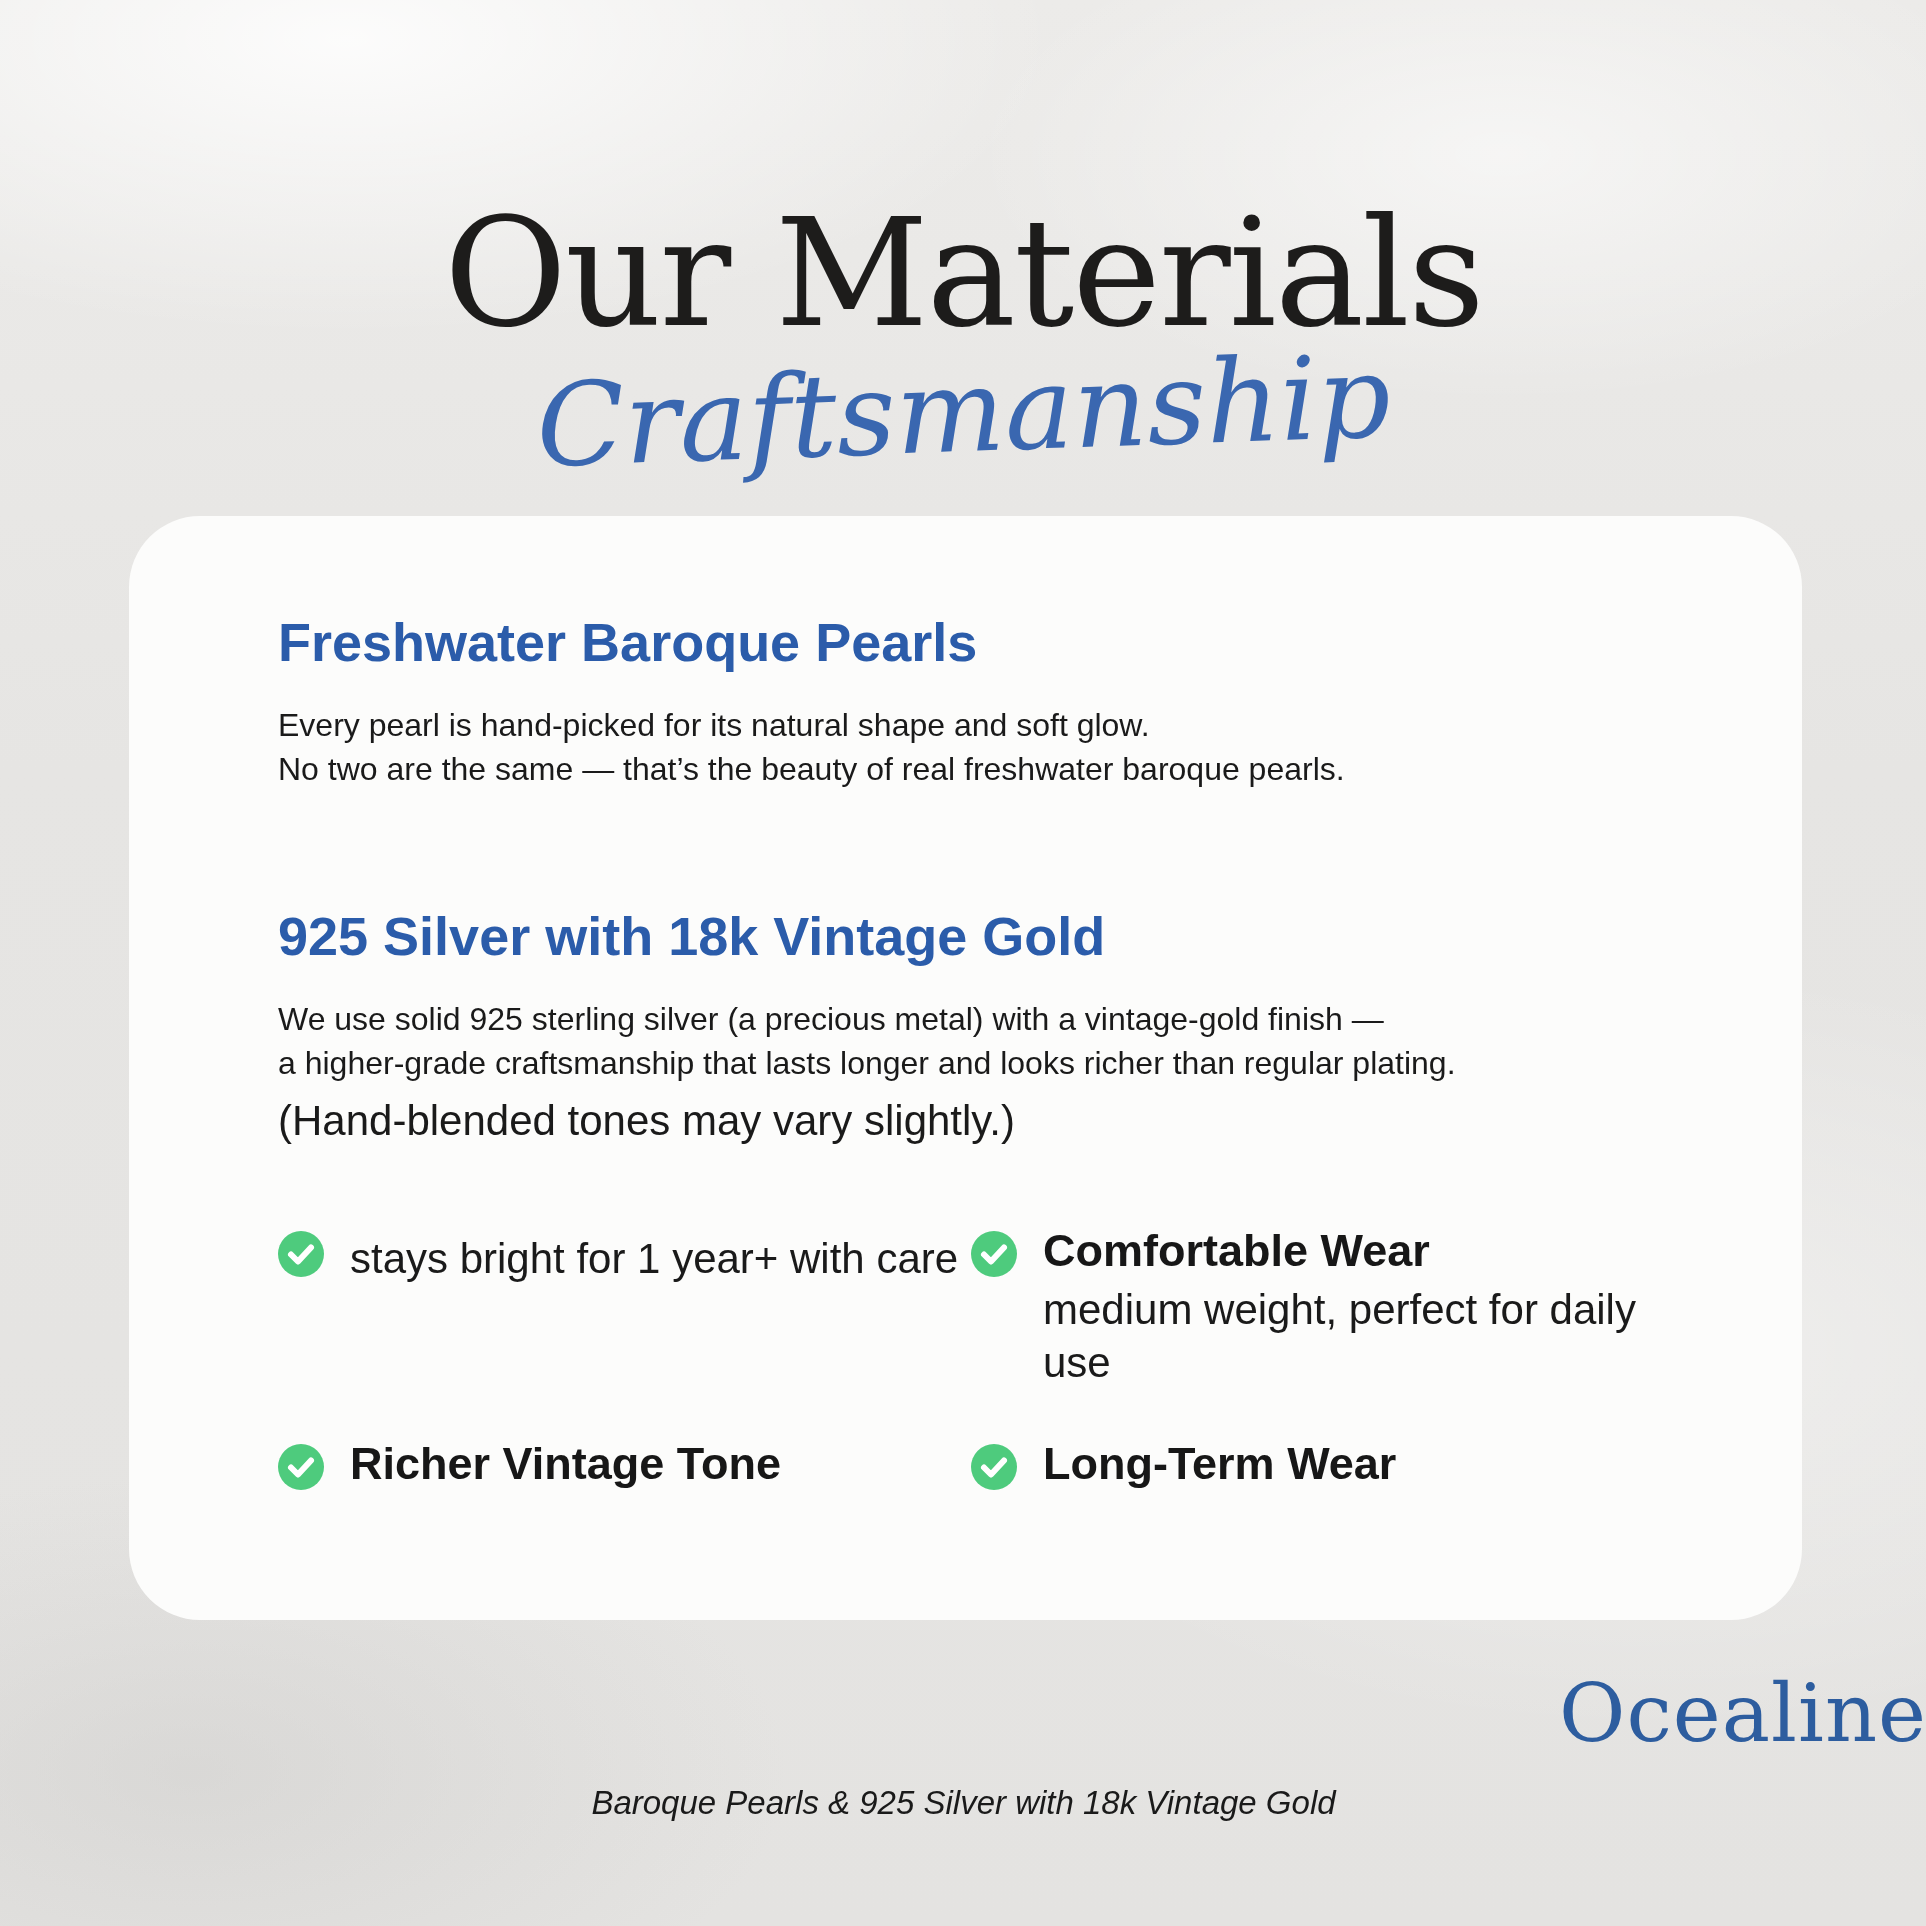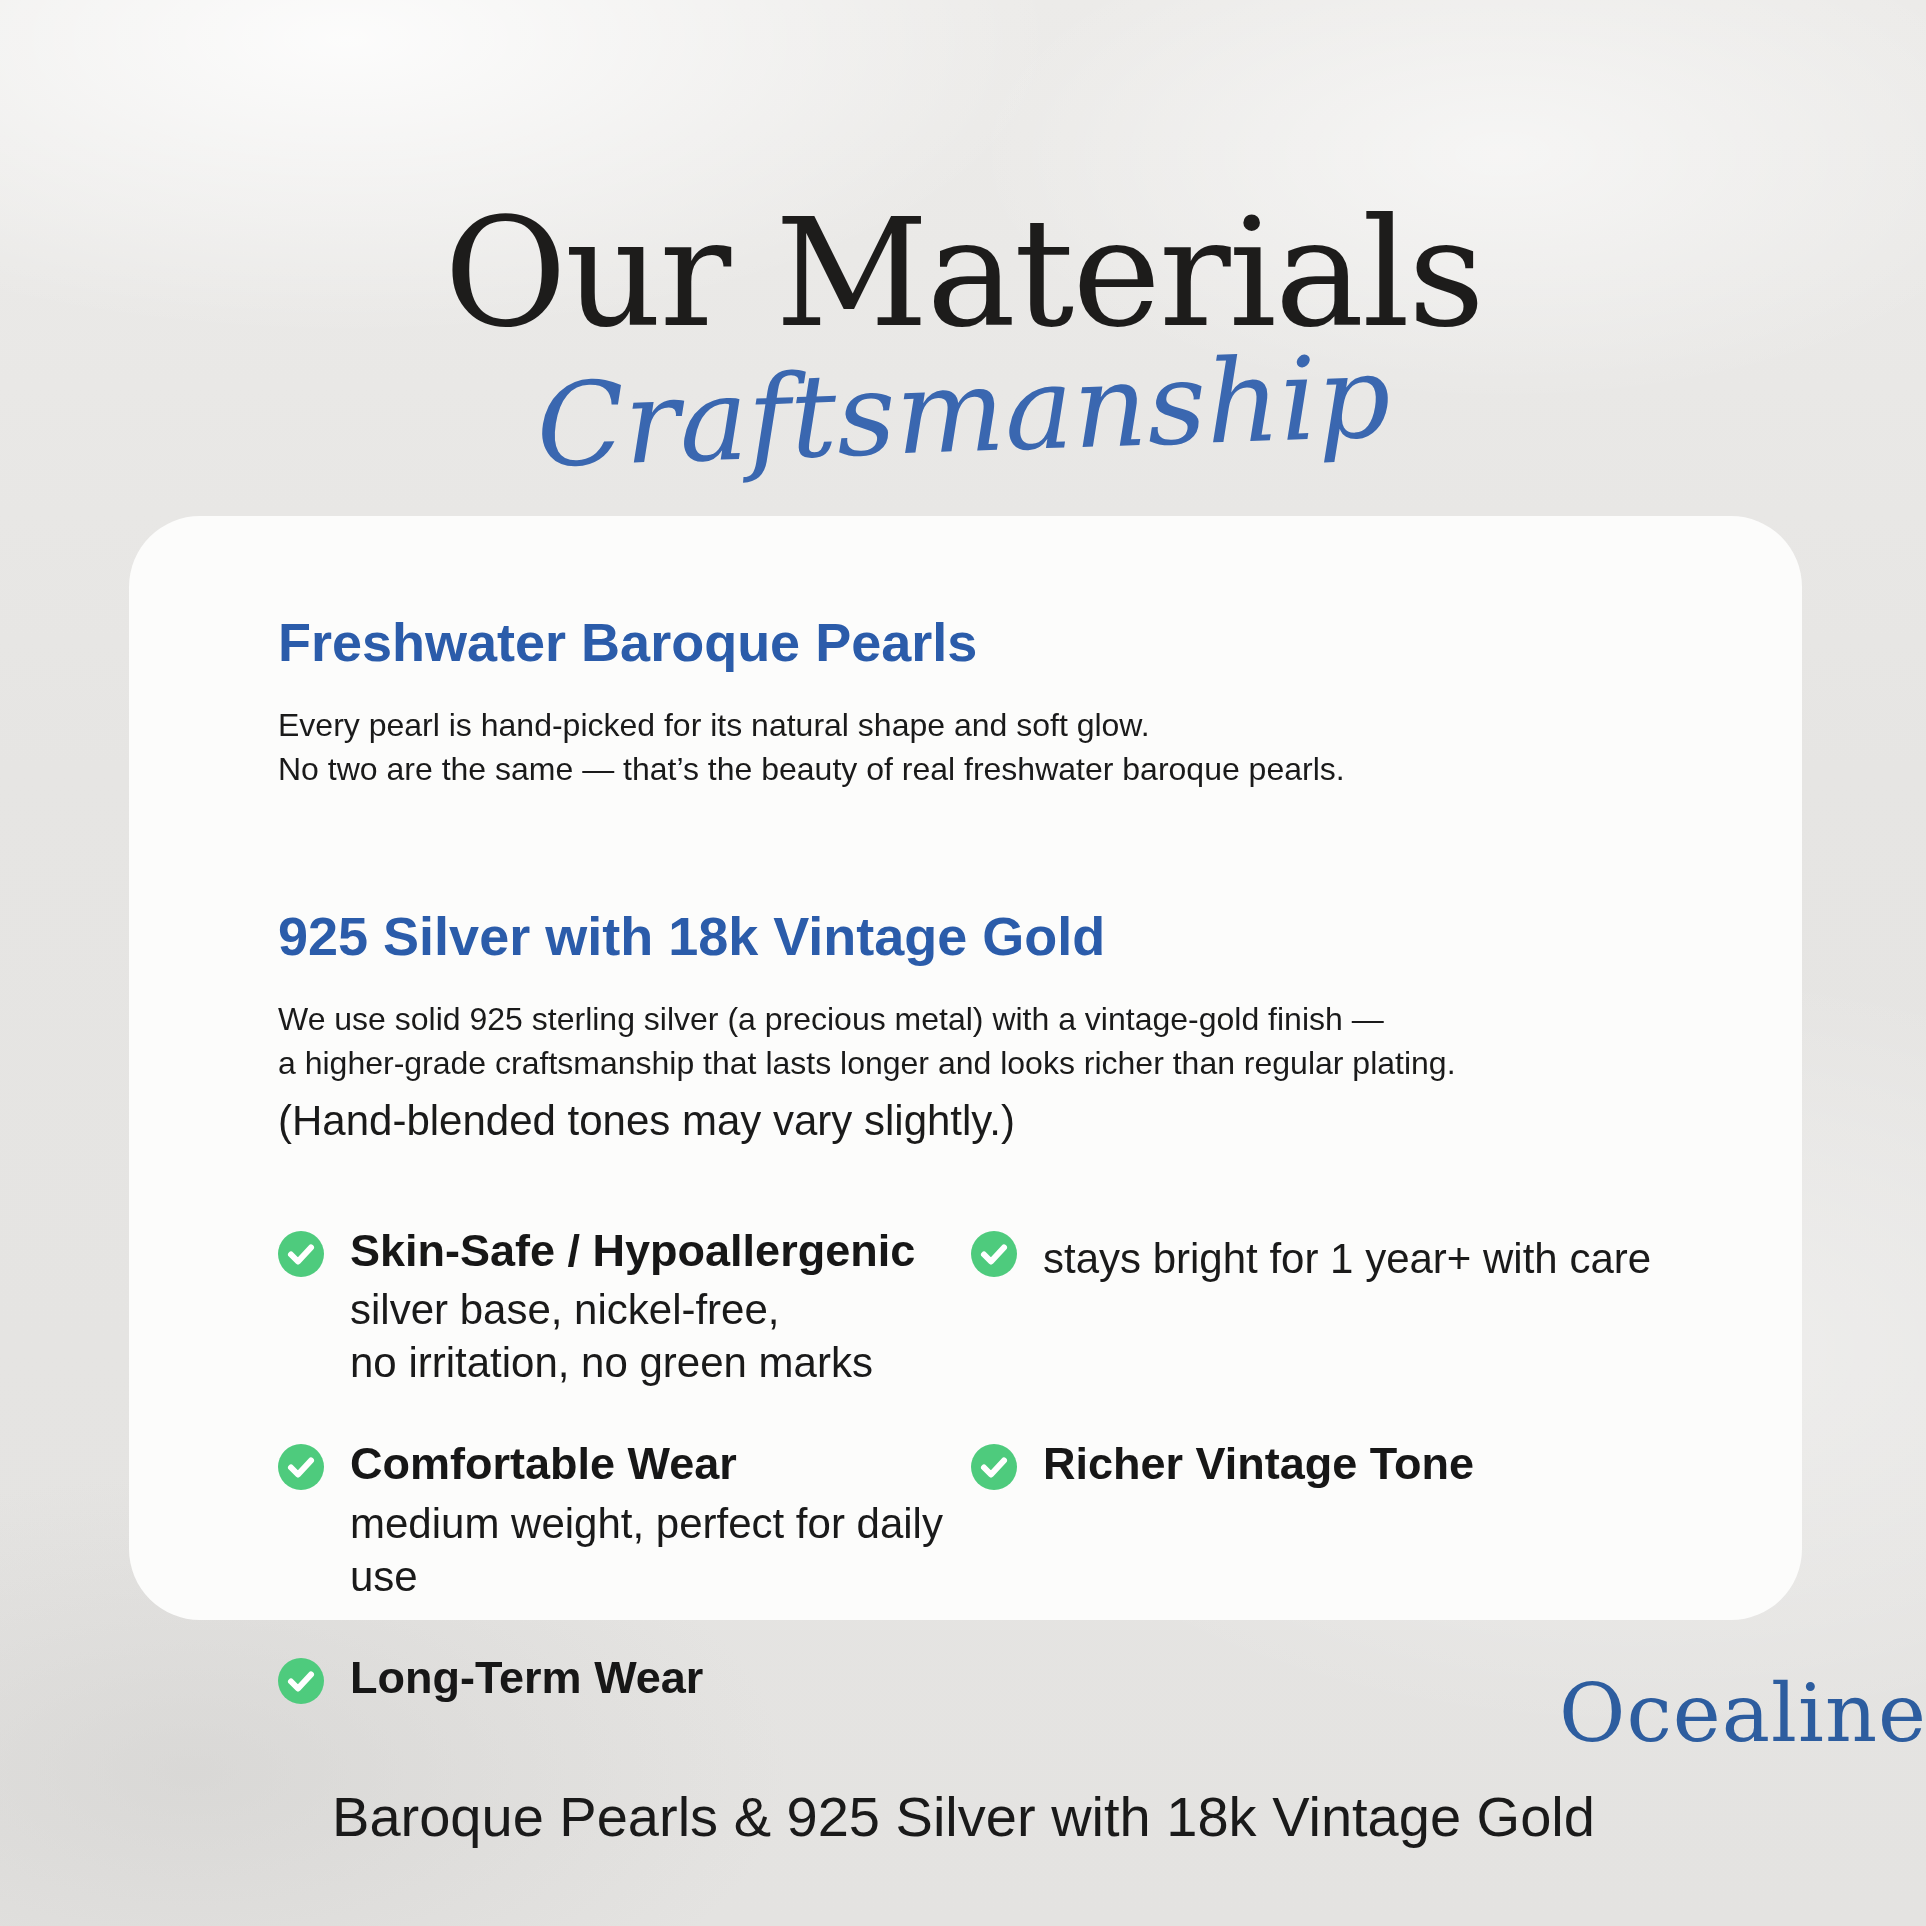--- a/index.html
+++ b/index.html
@@ -126,21 +126,22 @@
     line-height: 1;
     color: #2d5d9f;
     letter-spacing: 1px;
   }
   .tagline {
     position: absolute;
     top: 1784px;
     left: 0;
     width: 100%;
     text-align: center;
-    font-size: 56px;
+    font-style: italic;
+    font-size: 33px;
     color: #1a1a1a;
   }
 </style>
 </head>
 <body>
 
 <div class="page">
 
   <div class="main-title">Our Materials</div>
   <div class="script-subtitle">Craftsmanship</div>
@@ -155,33 +156,20 @@
 
     <div class="section section-2">
       <div class="section-heading">925 Silver with 18k Vintage Gold</div>
       <div class="section-body">We use solid 925 sterling silver (a precious metal) with a vintage-gold finish —
 a higher-grade craftsmanship that lasts longer and looks richer than regular plating.</div>
       <div class="section-note">(Hand-blended tones may vary slightly.)</div>
     </div>
 
     <div class="features">
 
-      <div class="feature">
-        <span class="icon-wrap">
-          <svg width="46" height="46" viewBox="0 0 46 46">
-              <circle cx="23" cy="23" r="23" fill="#4ecb7d"></circle>
-              <path d="M13 23.5 L20 30.5 L33 16.5" fill="none" stroke="#ffffff" stroke-width="6" stroke-linecap="round" stroke-linejoin="round"></path>
-            </svg>
-        </span>
-        <span class="feature-text">
-          <span class="feature-title" style="display:block">Skin-Safe / Hypoallergenic</span>
-          <span class="feature-desc" style="display:block">silver base, nickel-free,
-no irritation, no green marks</span>
-        </span>
-      </div>
 
 
       <div class="feature">
         <span class="icon-wrap">
           <svg width="46" height="46" viewBox="0 0 46 46">
               <circle cx="23" cy="23" r="23" fill="#4ecb7d"></circle>
               <path d="M13 23.5 L20 30.5 L33 16.5" fill="none" stroke="#ffffff" stroke-width="6" stroke-linecap="round" stroke-linejoin="round"></path>
             </svg>
         </span>
         <span class="feature-text">

